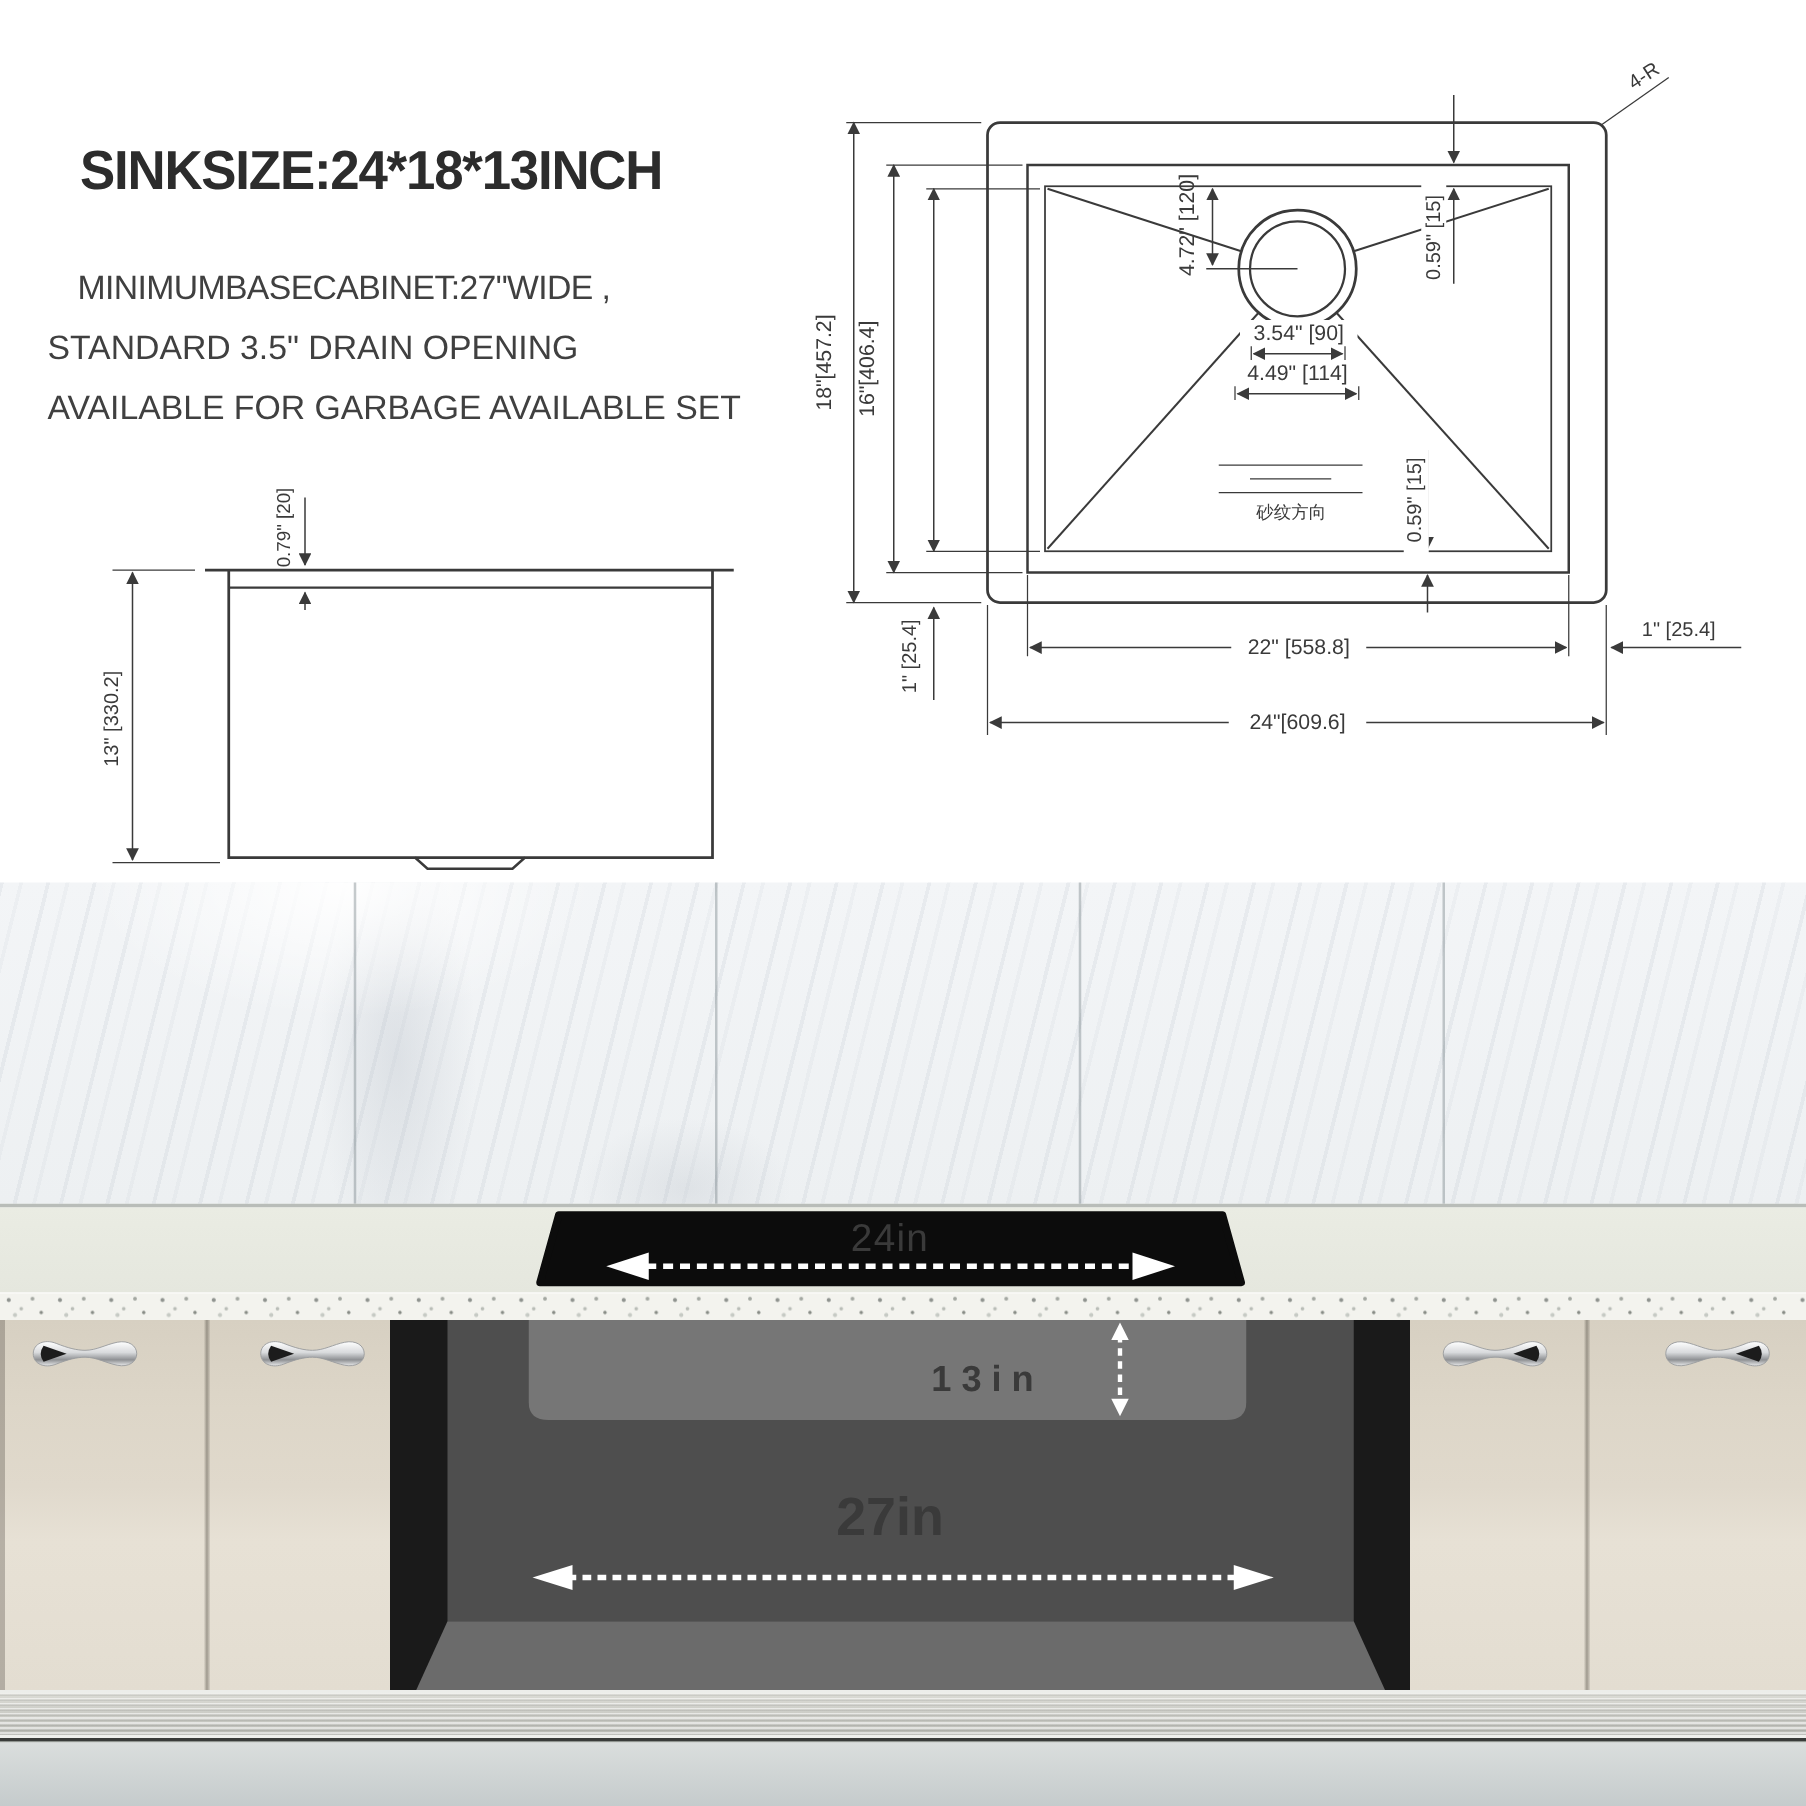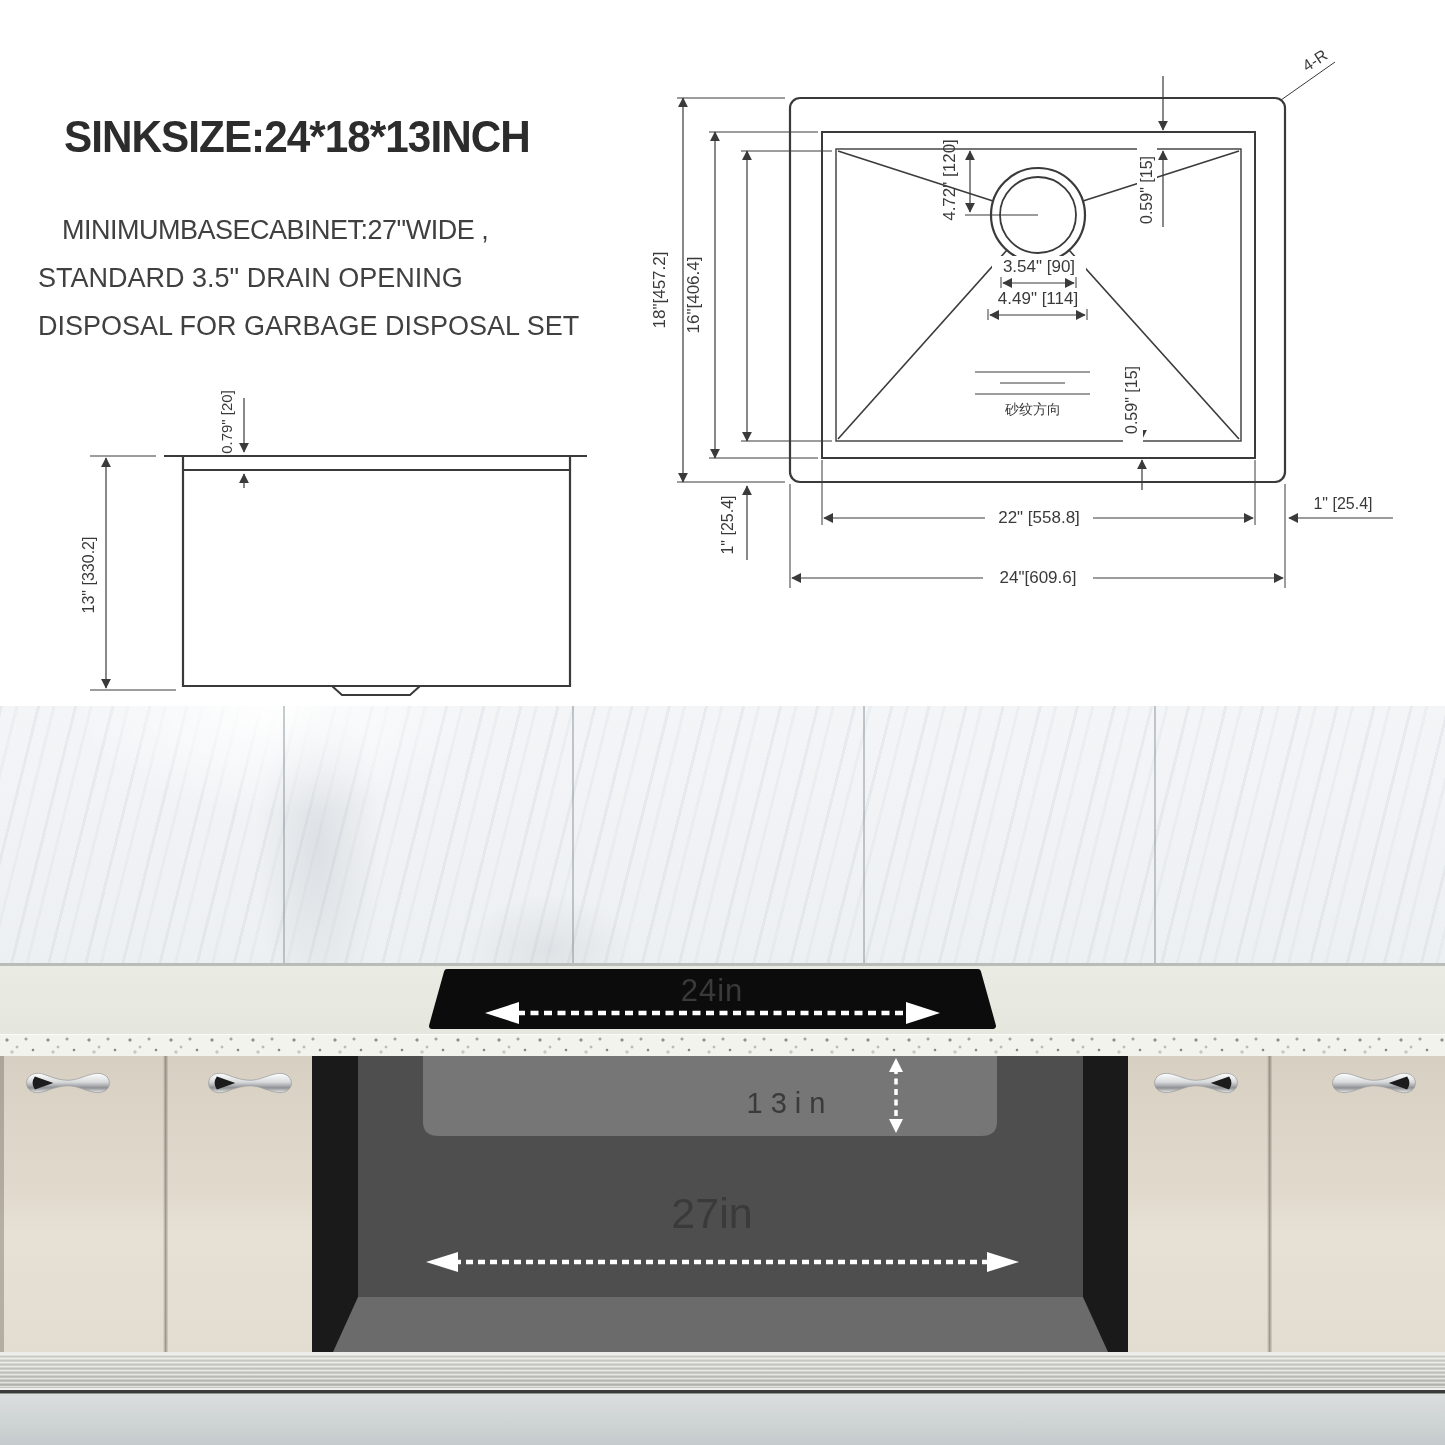--- a/index.html
+++ b/index.html
@@ -33,21 +33,21 @@
   .granite{left:0;top:334px;width:1445px;height:22px;background-color:#f3f3ee;
     background-image:
       radial-gradient(circle at 7px 5px,#8f938f 0 1.2px,transparent 2px),
       radial-gradient(circle at 17px 12px,#b9bdb7 0 1px,transparent 1.8px),
       radial-gradient(circle at 26px 4px,#a3a7a1 0 1.1px,transparent 1.9px),
       radial-gradient(circle at 33px 15px,#878b85 0 1px,transparent 1.7px),
       radial-gradient(circle at 12px 17px,#c6cac4 0 1.3px,transparent 2px);
     background-size:41px 19px;border-top:1px solid #fafaf7;border-bottom:1px solid #d4d4cd;}
   .sinktop{left:425px;top:268px;}
   .cabinets{left:0;top:356px;width:1445px;height:296px;
-    background:linear-gradient(180deg,#d7d0c2 0,#ddd6c8 24%,#e0d9cc 45%,#e7e1d5 60%,#e3ddd1 100%);}
+    background:linear-gradient(180deg,#d7d0c2 0,#ddd6c8 24%,#e0d9cc 45%,#e7e1d5 60%,#e3ddd1 100%);font-weight:bold;}
   .gap{top:0;height:100%;width:5px;
     background:linear-gradient(90deg,rgba(90,85,75,0),rgba(90,85,75,.5),rgba(125,120,110,.15));}
   .edge-sliver{left:0;top:0;width:4px;height:100%;background:rgba(70,64,56,.30);}
   .opening{left:312px;top:0;}
   .handle{top:12px;height:30px;}
   .handle.flip{transform:scaleX(-1);}
   .toekick{left:0;top:652px;width:1445px;height:36px;
     background:
       repeating-linear-gradient(180deg,rgba(255,255,255,.55) 0 1px,rgba(0,0,0,.07) 2px 3px,transparent 3px 4px),
       linear-gradient(180deg,#dcdcd6,#c7c8c2 60%,#b6b7b1);
@@ -59,21 +59,21 @@
 </style>
 </head>
 <body>
 
 <div id="stage">
 
   <div class="specs">
     <h1>SINKSIZE:24*18*13INCH</h1>
     <div class="ln ind">MINIMUMBASECABINET:27"WIDE ,</div>
     <div class="ln">STANDARD 3.5" DRAIN OPENING</div>
-    <div class="ln">DISPOSAL FOR GARBAGE DISPOSAL SET</div>
+    <div class="ln">AVAILABLE FOR GARBAGE AVAILABLE SET</div>
   </div>
 
   <svg class="tv" width="810" height="640" viewBox="0 0 810 640">
     <defs>
       <marker id="ar" viewBox="0 0 10 10" refX="9.2" refY="5" markerWidth="8.5" markerHeight="8.5" orient="auto-start-reverse">
         <path d="M0,0 L10,5 L0,10 z" fill="#3a3a3a"></path>
       </marker>
     </defs>
     <g>
       <rect class="dln" x="155" y="78" width="495" height="384" rx="10" fill="#fff" stroke-width="2.2"></rect>

